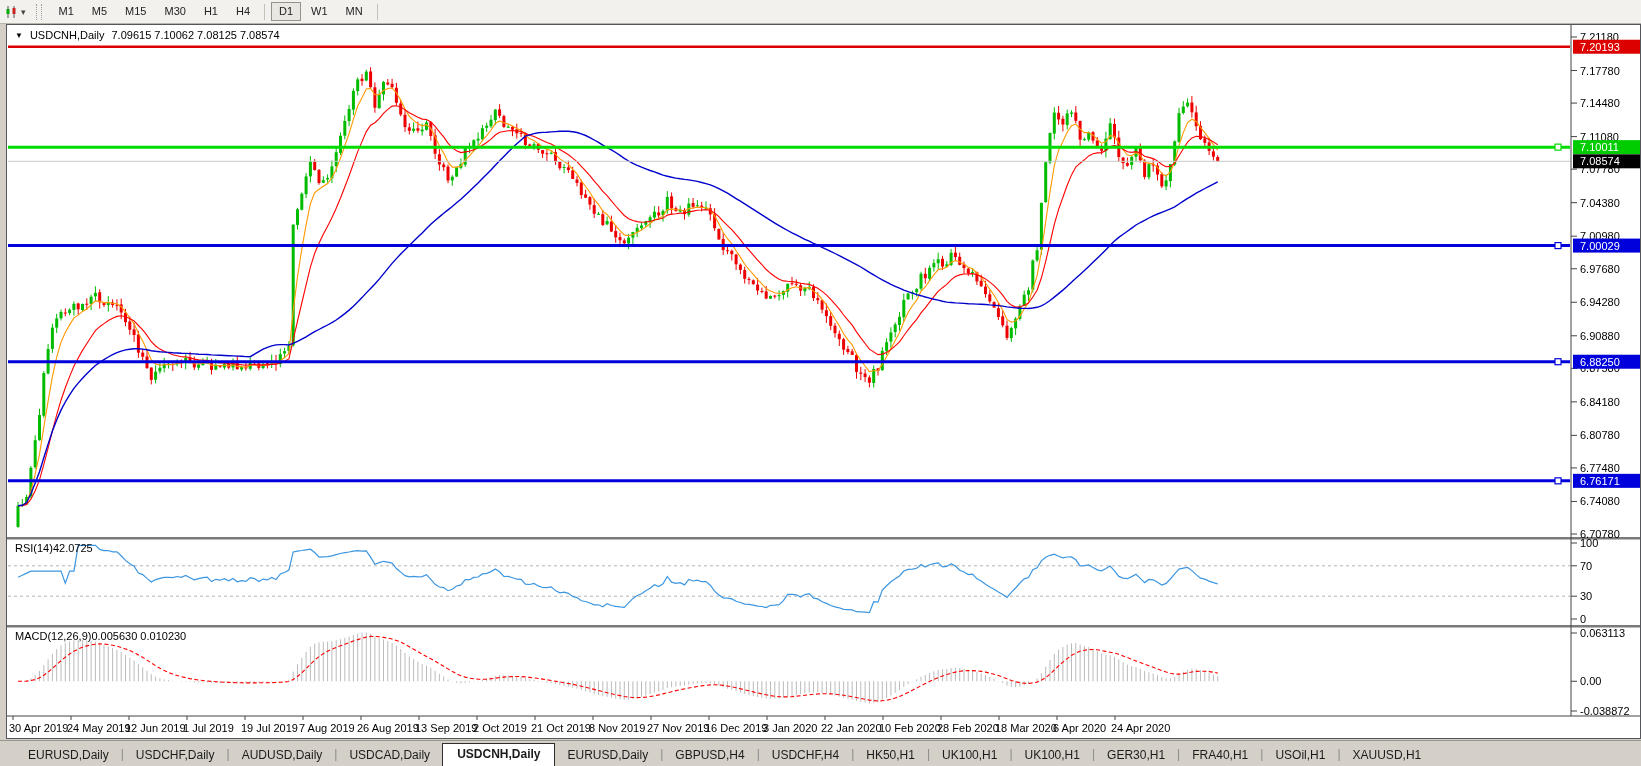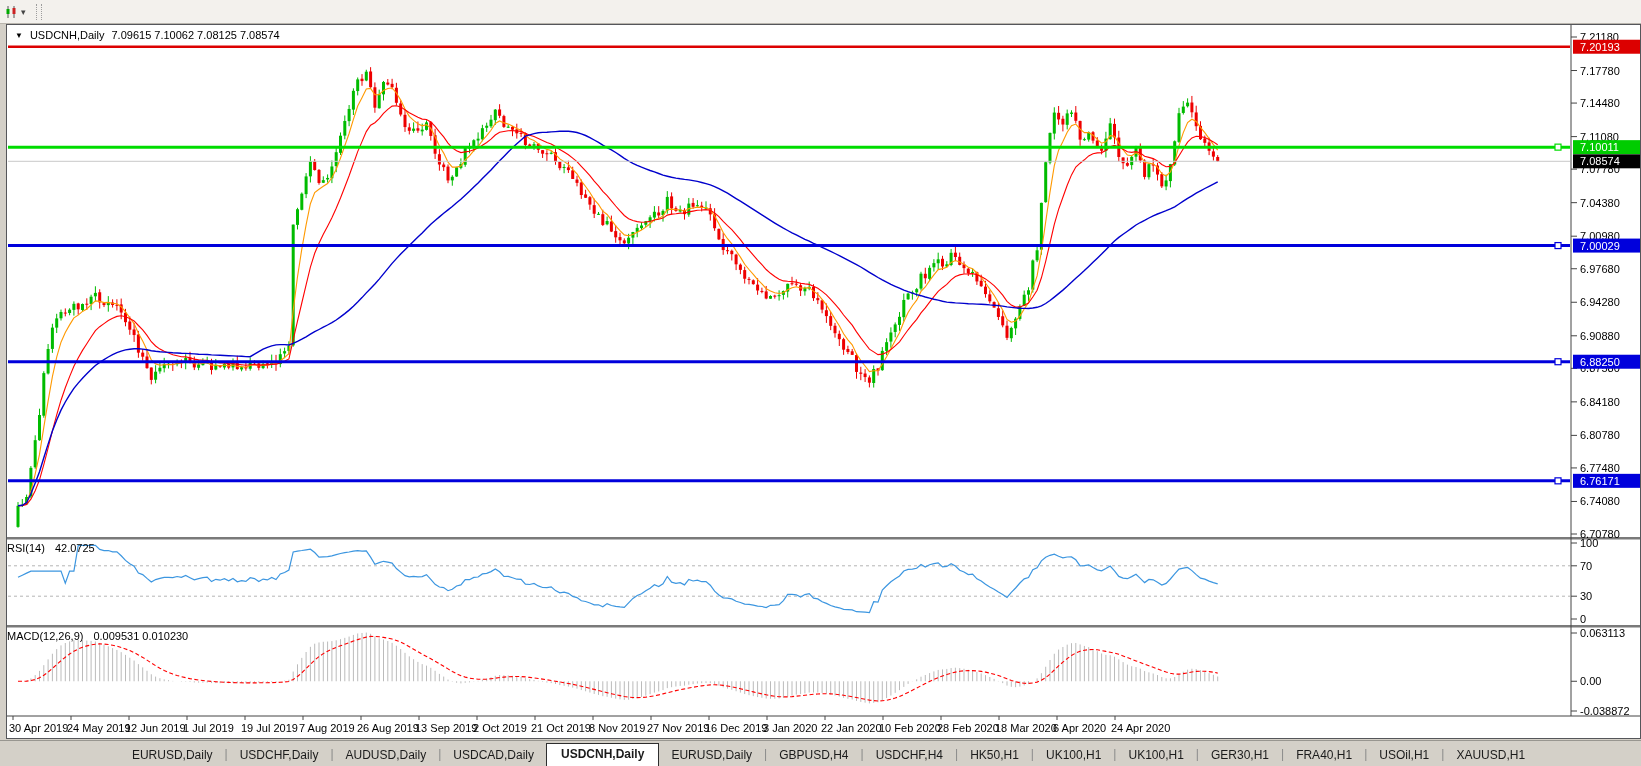--- a/index.html
+++ b/index.html
@@ -29,30 +29,30 @@
   .chart-window{
     position:absolute;top:24px;left:6px;width:1635px;height:715px;
     background:#FFFFFF;border:1px solid #55565A;box-sizing:border-box;
   }
   .symbol-label{
     position:absolute;left:8px;top:4px;font-size:11px;color:#000;
     display:flex;gap:7px;align-items:center;z-index:5;
   }
   .symbol-label .tri{font-size:8px;color:#000;}
   .pane-label{
-    position:absolute;left:0;font-size:11px;color:#000;z-index:5;
-    display:flex;gap:10px;
+    position:absolute;left:8px;font-size:11px;color:#000;z-index:5;
+    display:flex;gap:0;
   }
   #rsiLabel{top:517px;}
   #macdLabel{top:605px;justify-content:space-between;}
   
   .tabbar{
     position:absolute;left:0;right:0;bottom:0;height:26px;background:#D4D0C8;
     border-top:1px solid #989690;display:flex;align-items:flex-end;
-    padding-left:16px;box-sizing:border-box;justify-content:center;
+    padding-left:16px;box-sizing:border-box;
   }
   .tab{
     font-size:12px;color:#1B1B1B;padding:3px 12px 4px 12px;line-height:14px;
     white-space:nowrap;cursor:default;
   }
   .tab.active{
     background:#FFFFFF;border:1px solid #2E2E2E;border-bottom:none;
     font-weight:bold;padding:3px 14px 5px 14px;
   }
   .tabsep{color:#8A8A8A;font-size:12px;align-self:center;padding-bottom:2px;}
@@ -64,20 +64,33 @@
   <div class="tool-icon-group">
     <svg class="candle-glyph" viewBox="0 0 14 14">
       <line x1="4" y1="1" x2="4" y2="13" stroke="#555" stroke-width="1"></line>
       <rect x="2.5" y="4" width="3" height="5" fill="#00AA00"></rect>
       <line x1="10" y1="1" x2="10" y2="13" stroke="#555" stroke-width="1"></line>
       <rect x="8.5" y="3" width="3" height="6" fill="#CC2222"></rect>
     </svg>
     <span class="caret">▾</span>
   </div>
   <div class="grip"></div>
+  <div id="tfhost" style="display:flex;align-items:center;">
+      <div class="tfbtn">M1</div>
+      <div class="tfbtn">M5</div>
+      <div class="tfbtn">M15</div>
+      <div class="tfbtn">M30</div>
+      <div class="tfbtn">H1</div>
+      <div class="tfbtn">H4</div>
+      <div class="vsep"></div>
+      <div class="tfbtn active">D1</div>
+      <div class="tfbtn">W1</div>
+      <div class="tfbtn">MN</div>
+      <div class="vsep"></div>
+    </div>
 </div>
 
 <div class="chart-window">
   <svg id="cs" width="1633" height="713">
       <rect x="0" y="0" width="1633" height="713" fill="#FFFFFF"></rect>
       <rect x="0" y="512" width="1633" height="2.5" fill="#7A7A7A"></rect>
       <rect x="0" y="600" width="1633" height="2.5" fill="#7A7A7A"></rect>
       <line x1="0" y1="691" x2="1633" y2="691" stroke="#444" stroke-width="1"></line>
       <line x1="1564" y1="0" x2="1564" y2="691" stroke="#444" stroke-width="1"></line>
       <defs>
@@ -1052,21 +1065,21 @@
     <span>7.09615 7.10062 7.08125 7.08574</span>
   </div>
 
   <div class="pane-label" id="rsiLabel">
     <span>RSI(14)</span>
     <span>42.0725</span>
   </div>
 
   <div class="pane-label" id="macdLabel">
     <span>MACD(12,26,9)</span>
-    <span>0.009531 0.010230</span>
+    <span>0.005630 0.010230</span>
   </div>
 </div>
 
 <div class="tabbar">
   <div id="tabhost" style="display:flex;align-items:flex-end;">
       <div class="tab">EURUSD,Daily</div>
       <span class="tabsep">|</span>
       <div class="tab">USDCHF,Daily</div>
       <span class="tabsep">|</span>
       <div class="tab">AUDUSD,Daily</div>

